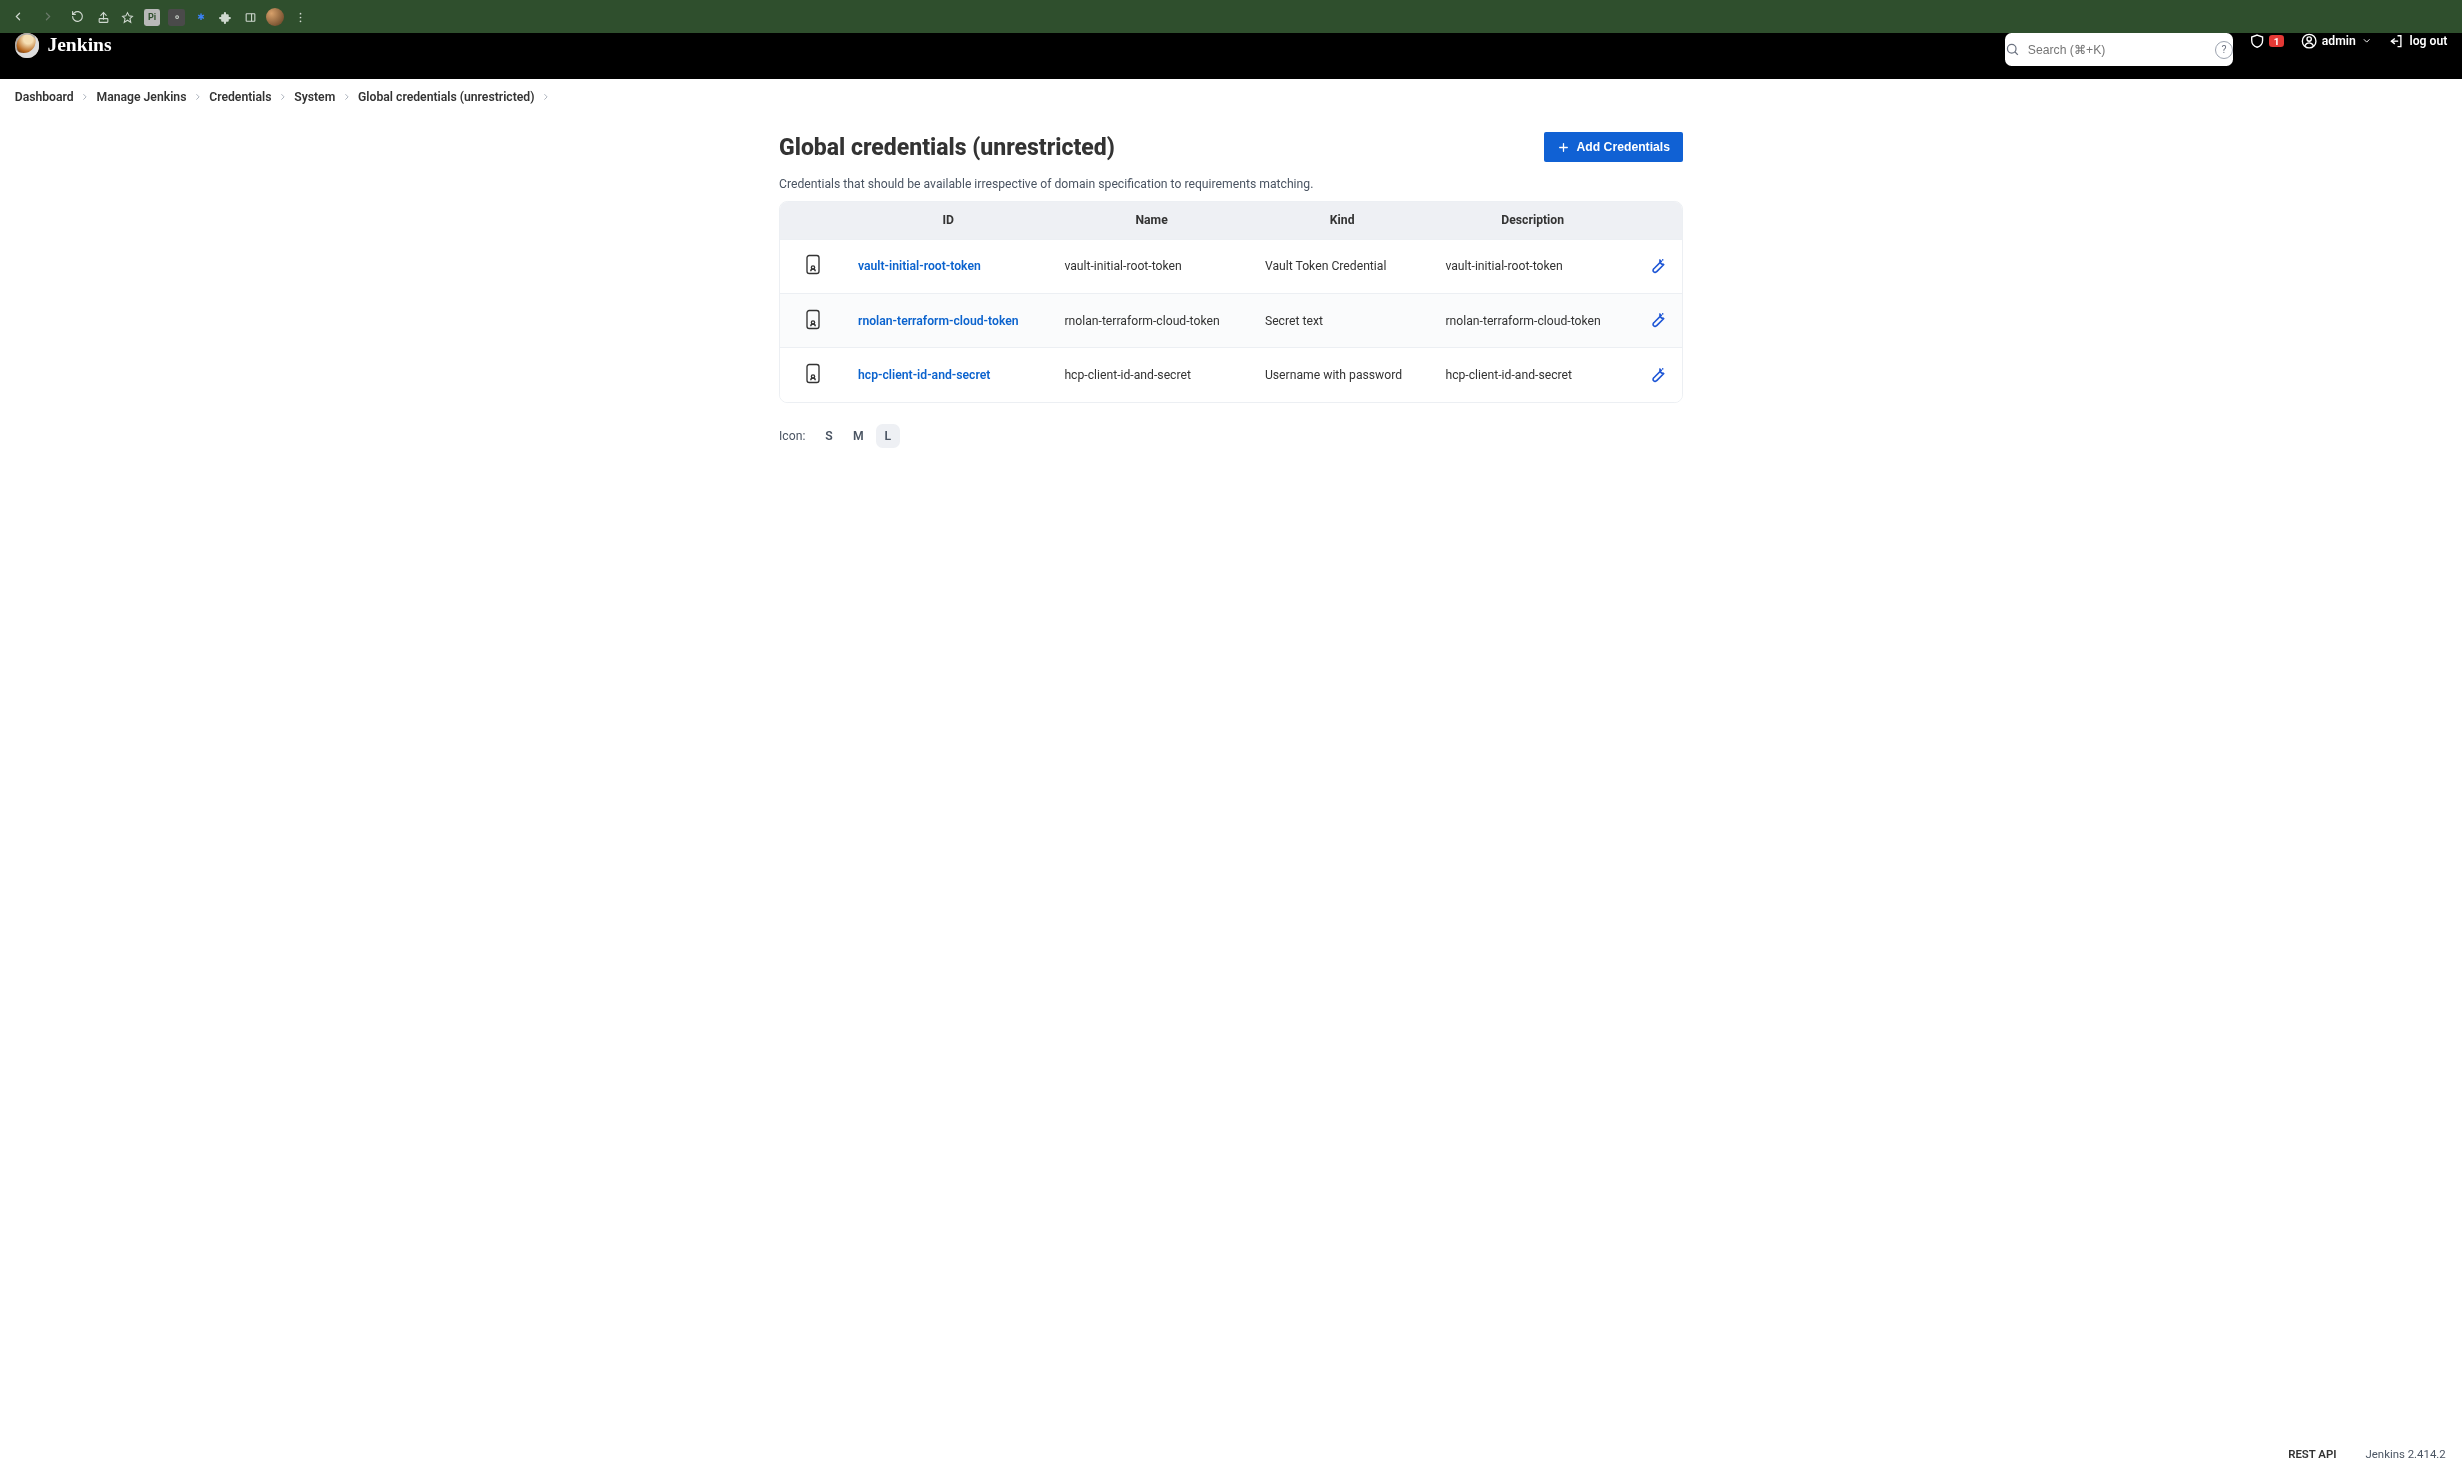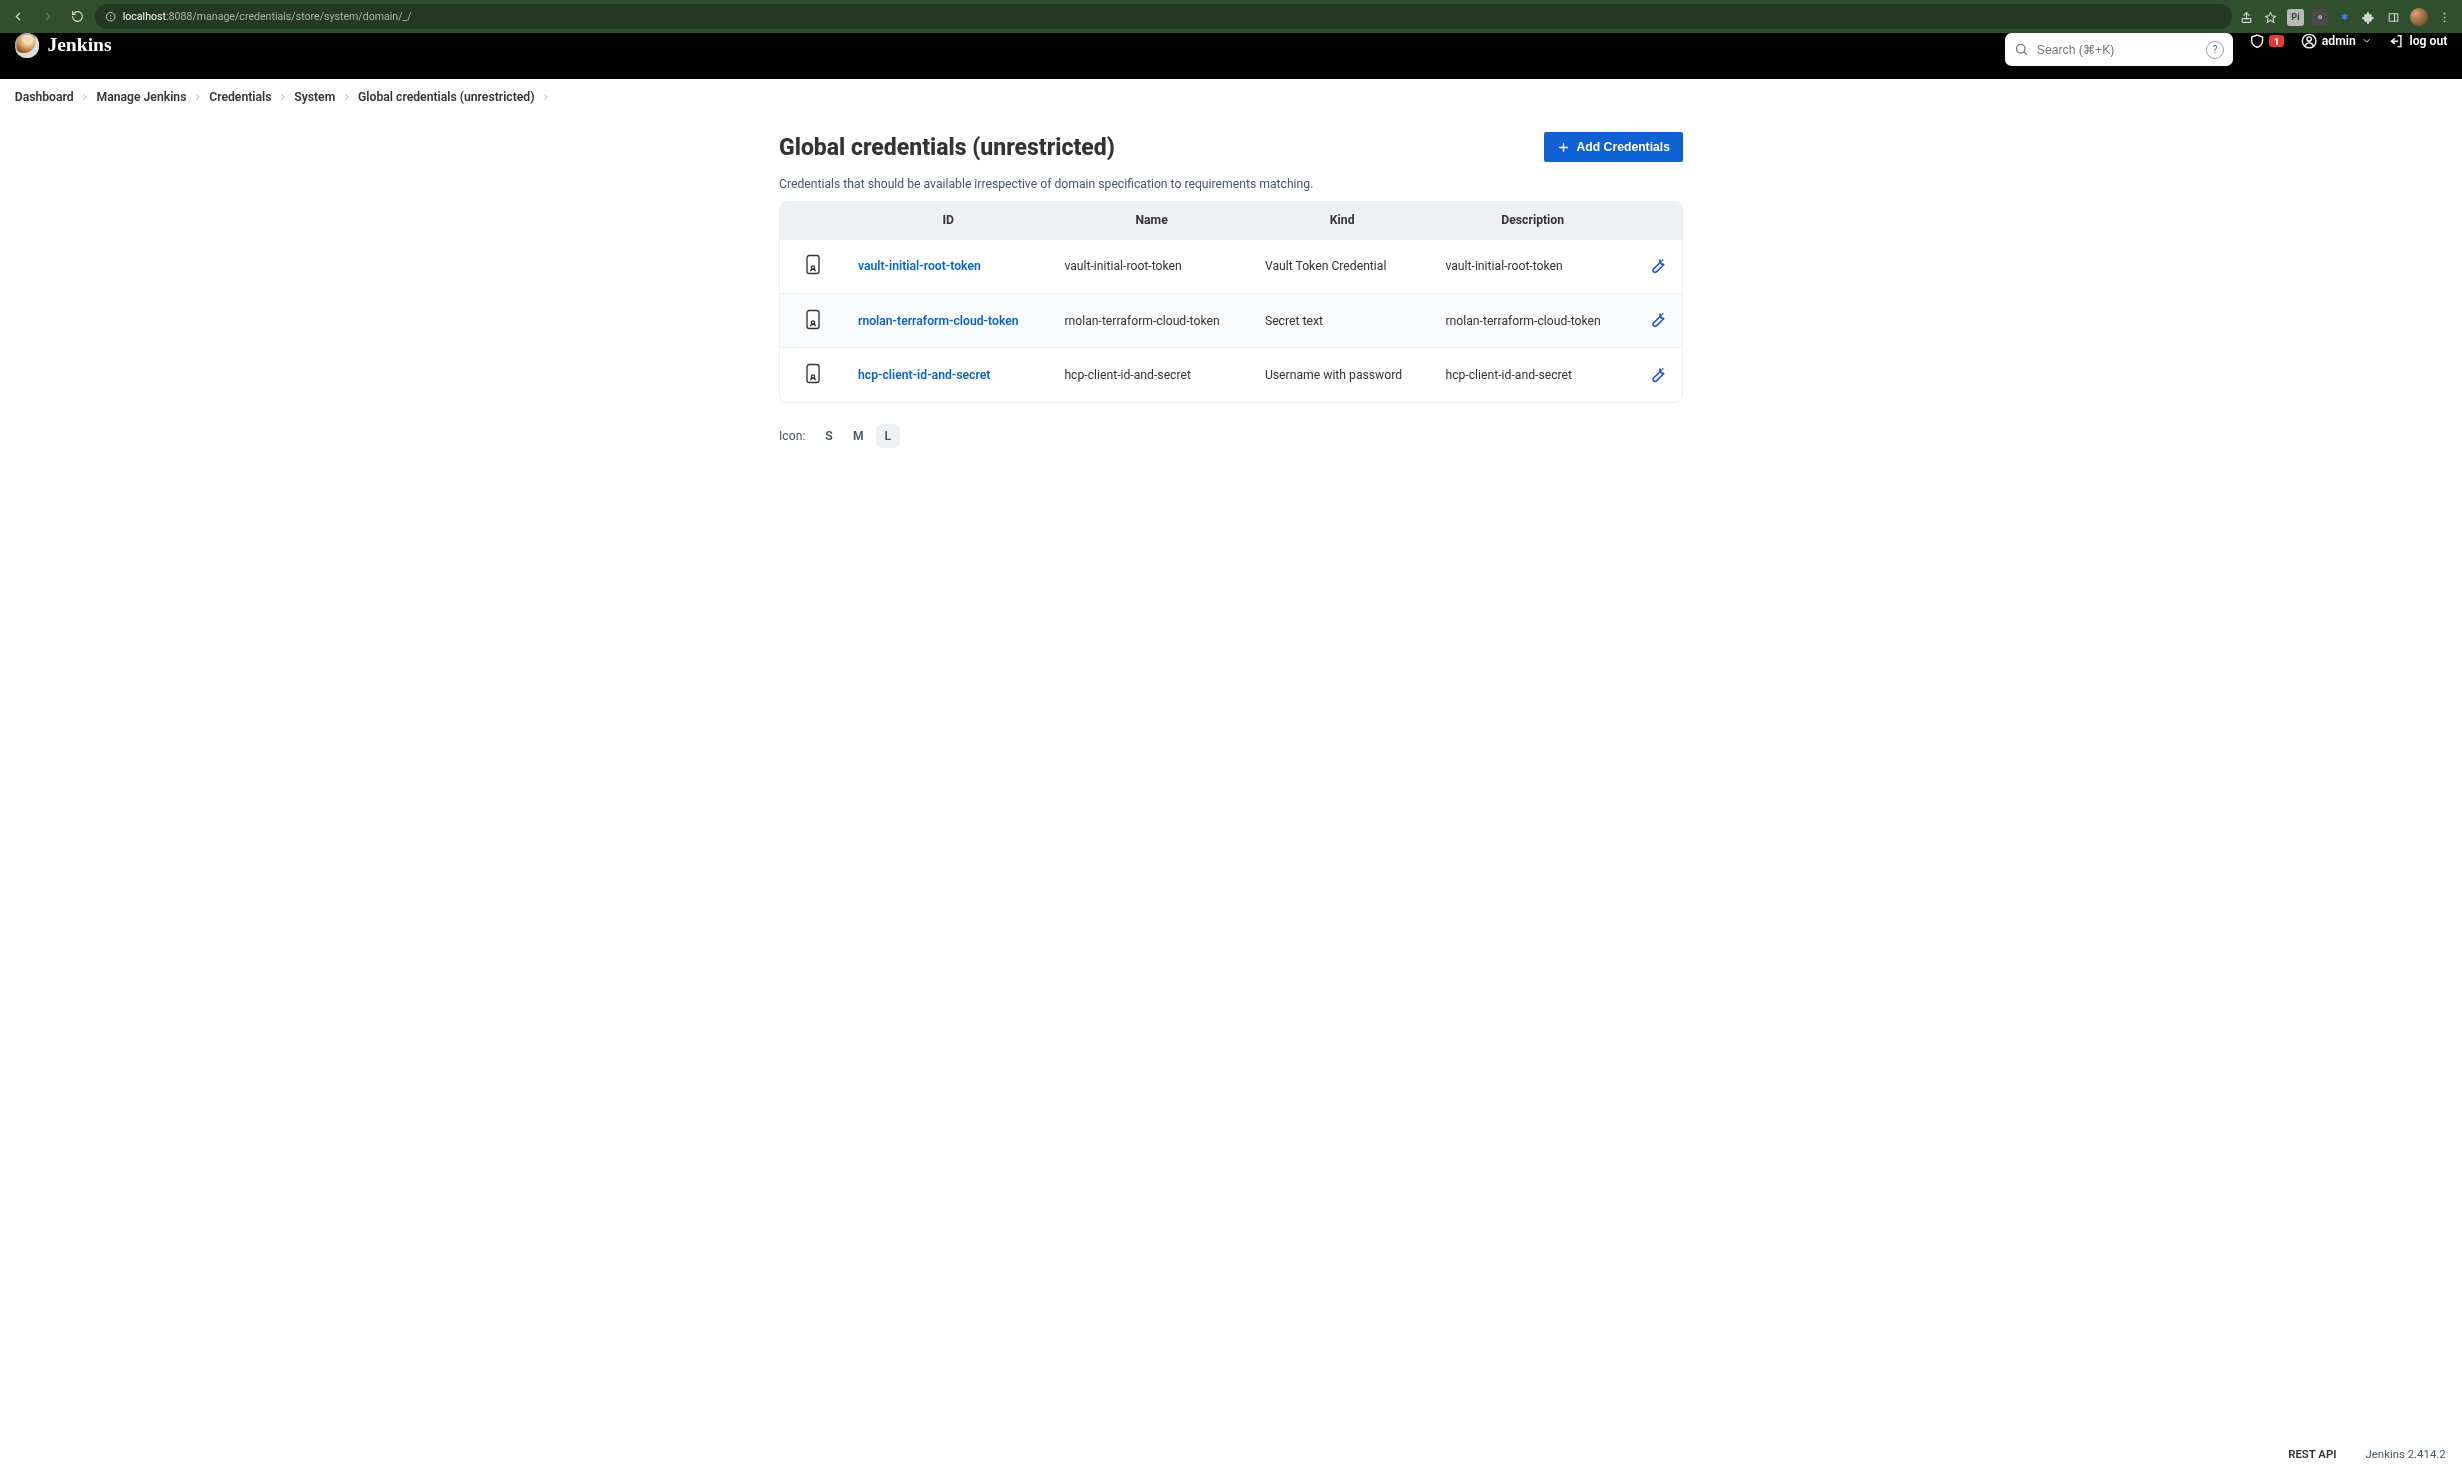--- a/index.html
+++ b/index.html
@@ -61,21 +61,21 @@
     position:relative;
   }
   .header-spacer { flex:1; }
   .search-box {
     background:#fff;
     height:33px;
     width:228px;
     border-radius:6.5px;
     display:flex;
     align-items:center;
-    padding:0 9px;
+    padding:0 0;
     gap:8.2px;
     color:#6b7280;
   }
   .search-box input {
     border:none; outline:none; flex:1; font-size:12.2px; color:#333; background:transparent;
   }
   .search-box .help {
     width:18px;height:18px;border:1.3px solid #9ca3af;border-radius:50%;
     display:flex;align-items:center;justify-content:center;font-size:10.6px;color:#6b7280;
   }
@@ -149,30 +149,20 @@
   <div class="chrome-btn disabled">
     <svg viewBox="0 0 24 24" fill="none" stroke-width="2.2" stroke-linecap="round">
         <path d="M10 6l6 6-6 6"></path>
       </svg>
   </div>
   <div class="chrome-btn">
     <svg viewBox="0 0 24 24" fill="none" stroke-width="2.2" stroke-linecap="round">
         <path d="M3 12a9 9 0 1 0 3-6.7L3 8"></path>
         <path d="M3 3v5h5"></path>
       </svg>
-  </div>
-  <div class="address-bar">
-    <svg viewBox="0 0 24 24" width="11.4" height="11.4" fill="none" stroke="#c9d4c9" stroke-width="2">
-        <circle cx="12" cy="12" r="9"></circle>
-        <line x1="12" y1="8" x2="12" y2="12"></line>
-        <circle cx="12" cy="16" r="0.5" fill="#c9d4c9"></circle>
-      </svg>
-    <span>
-      <span class="host">localhost</span><span class="rest">:8088/manage/credentials/store/system/domain/_/</span>
-    </span>
   </div>
   <div class="chrome-right">
     <div class="ext">
         <svg viewBox="0 0 24 24" width="13" height="13" fill="none" stroke="#cfd8cf" stroke-width="2" stroke-linecap="round">
           <path d="M12 3v12"></path>
           <path d="M7 8l5-5 5 5"></path>
           <rect x="4" y="14" width="16" height="7" rx="1"></rect>
         </svg>
       </div>
     <div class="ext">

